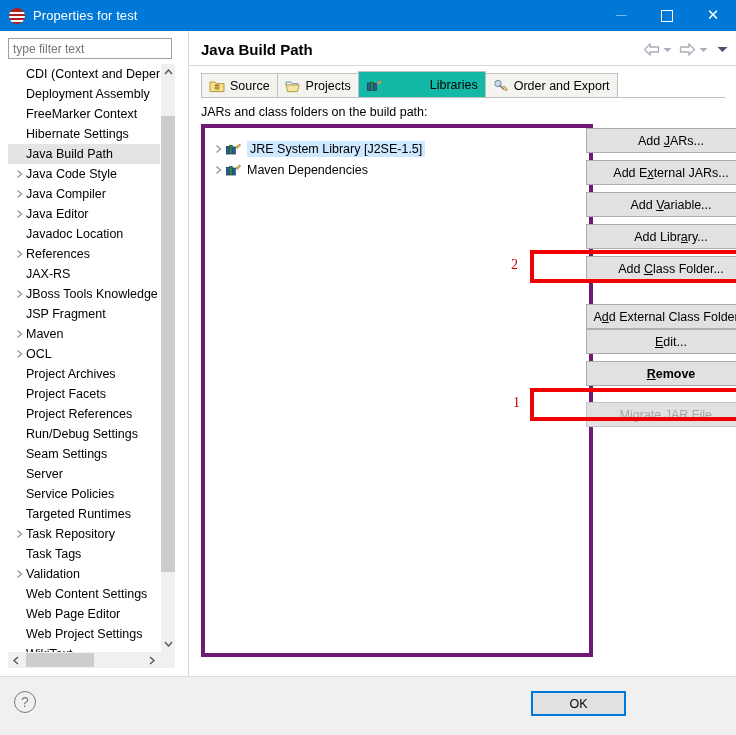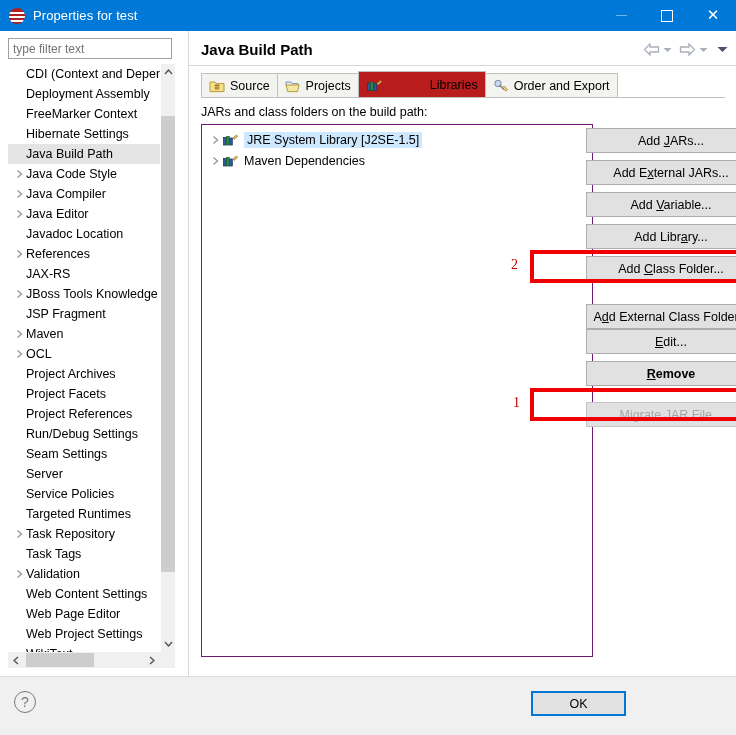--- a/index.html
+++ b/index.html
@@ -227,21 +227,21 @@
     padding: 0 7px;
     border: 1px solid #c0c0c0;
     border-bottom: none;
     background: #f3f3ef;
     font-size: 12.5px;
     box-sizing: border-box;
     margin-right: -1px;
     position: relative;
   }
   .tab.active {
-    background: #b91c1c;
+    background: #14b8a6;
     height: 26px;
     z-index: 2;
     gap: 48px;
   }
   .tab-ic { width: 16px; height: 16px; flex: none; }
 
   .tab-underline {
     position: absolute;
     left: 12px; top: 66px;
     width: 524px; height: 1px;
@@ -252,24 +252,24 @@
     position: absolute;
     left: 12px; top: 74px;
     font-size: 12.5px;
   }
 
   
   .jar-list {
     position: absolute;
     left: 12px; top: 93px;
     width: 392px; height: 533px;
-    border: 1px solid #701a75;
+    border: 4px solid #701a75;
     background: #ffffff;
     box-sizing: border-box;
-    padding-top: 4px;
+    padding-top: 10px;
   }
   .jar-row {
     height: 21px;
     display: flex;
     align-items: center;
     padding-left: 6px;
     font-size: 12.5px;
   }
   .jar-row .sel {
     background: #cde8ff;

